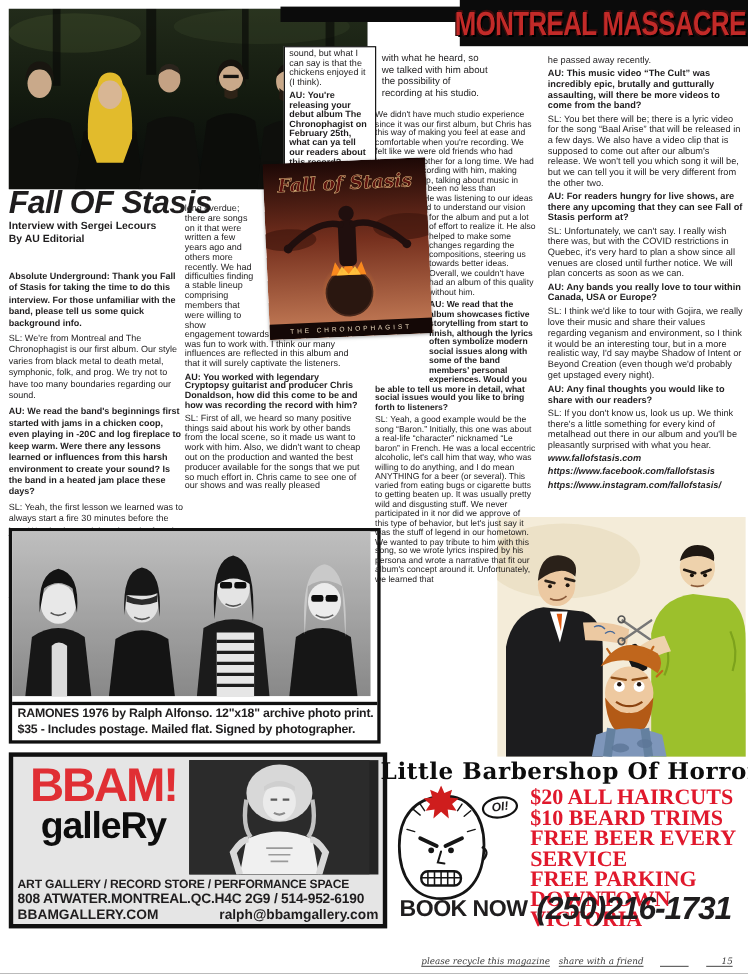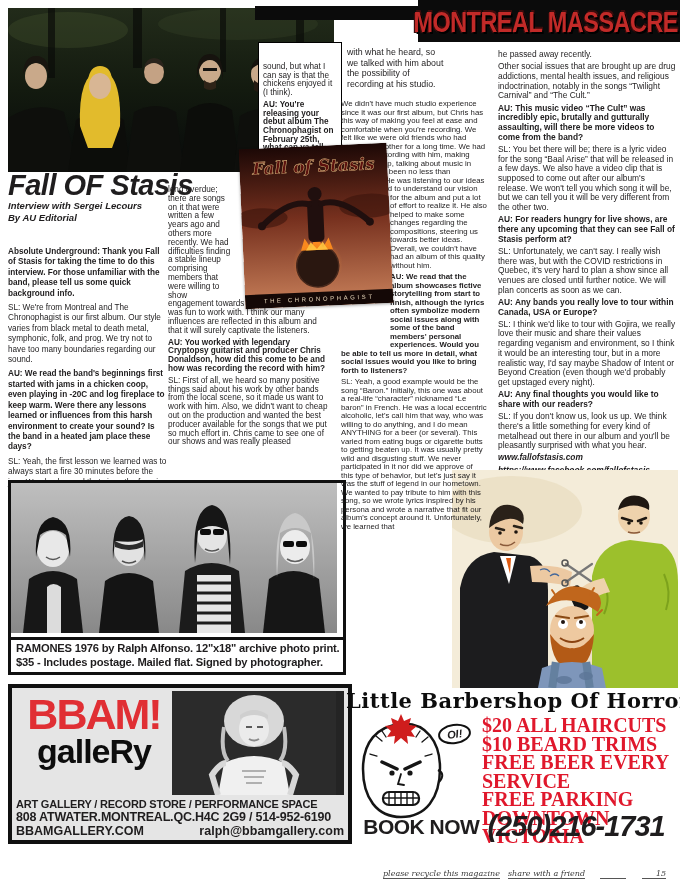--- a/index.html
+++ b/index.html
@@ -16,32 +16,32 @@
   
   .banner-strip{left:255px;top:6px;width:425px;height:14px;background:#0b0b0b;}
   .banner-block{left:418px;top:0;width:262px;height:42px;background:#0b0b0b;}
   .banner-title{left:414px;top:4px;width:264px;margin:0;text-align:right;white-space:nowrap;
     font-size:23px;font-weight:900;letter-spacing:-0.5px;color:#c22a28;
     transform:scale(1.02,1.32);transform-origin:right top;
     text-shadow:1.5px 1.5px 0 #000,-1px 1px 0 #3a0c0c,1px -1px 0 #3a0c0c;}
 
   
   .colA-box{left:258px;top:42px;width:84px;height:108px;border:1px solid #000;
-    box-sizing:border-box;padding:20px 4px;font-size:8.2px;line-height:8.7px;background:#fff;}
+    box-sizing:border-box;padding:2px 4px;font-size:8.2px;line-height:8.7px;background:#fff;}
   .colA-box p{margin:0 0 3px 0;}
   .colB-lead{left:347px;top:47px;width:100px;font-size:8.8px;line-height:10.6px;}
 
   
   .album{left:242px;top:146px;width:148px;height:160px;transform:rotate(-2.5deg);z-index:3;
          box-shadow:0 1px 3px rgba(0,0,0,.35);}
 
   
   .title-block{left:8px;top:170px;width:250px;}
   .article-title{margin:0;font-size:29px;font-style:italic;font-weight:900;letter-spacing:-0.5px;line-height:30px;}
-  .title-sub{font-size:9.5px;font-weight:bold;font-style:italic;line-height:12px;}
+  .title-sub{font-size:9.5px;font-weight:bold;line-height:12px;}
   .col1{left:8px;top:216px;width:160px;font-size:8.2px;line-height:10.4px;margin-top:31px;}
   .col1 p{margin:0 0 4px 0;}
   .col2{left:168px;top:186px;width:161px;font-size:8.2px;line-height:8.8px;}
   .col2spacer{float:right;width:96px;height:112px;}
   .colB{left:341px;top:100px;width:146px;font-size:7.8px;line-height:8.5px;z-index:2;}
   .wrapspacer{float:left;width:49px;height:150px;}
   .rightcol{left:498px;top:50px;width:178px;font-size:8.4px;line-height:9.7px;}
   .rightcol p{margin:0 0 2.5px 0;}
 
   
@@ -189,21 +189,20 @@
   </div>
 
   <div class="abs colB">
     <p class="a"><span>We didn't have much studio experience since it was our first album, but Chris has this way of making you feel at ease and comfortable when you're recording. We felt like we were old friends who had known each other for a long time. We had lots of fun recording with him, making jokes non-stop, talking about music in general. He's been no less than exceptional. He was listening to our ideas and really tried to understand our vision</span><span class="wrapspacer"></span> <span>for the album and put a lot of effort to realize it. He also helped to make some changes regarding the compositions, steering us towards better ideas. Overall, we couldn't have had an album of this quality without him.</span></p>
     <p class="q">AU: We read that the album showcases fictive storytelling from start to finish, although the lyrics often symbolize modern social issues along with some of the band members' personal experiences. Would you be able to tell us more in detail, what social issues would you like to bring forth to listeners?</p>
     <p class="a">SL: Yeah, a good example would be the song “Baron.” Initially, this one was about a real-life “character” nicknamed “Le baron” in French. He was a local eccentric alcoholic, let's call him that way, who was willing to do anything, and I do mean ANYTHING for a beer (or several). This varied from eating bugs or cigarette butts to getting beaten up. It was usually pretty wild and disgusting stuff. We never participated in it nor did we approve of this type of behavior, but let's just say it was the stuff of legend in our hometown. We wanted to pay tribute to him with this song, so we wrote lyrics inspired by his persona and wrote a narrative that fit our album's concept around it. Unfortunately, we learned that</p>
   </div>
 
   <div class="abs rightcol">
     <p class="a">he passed away recently.</p>
-    <p class="a">Other social issues that are brought up are drug addictions, mental health issues, and religious indoctrination, notably in the songs “Twilight Carnival” and “The Cult.”</p>
     <p class="q">AU: This music video “The Cult” was incredibly epic, brutally and gutturally assaulting, will there be more videos to come from the band?</p>
     <p class="a">SL: You bet there will be; there is a lyric video for the song “Baal Arise” that will be released in a few days. We also have a video clip that is supposed to come out after our album's release. We won't tell you which song it will be, but we can tell you it will be very different from the other two.</p>
     <p class="q">AU: For readers hungry for live shows, are there any upcoming that they can see Fall of Stasis perform at?</p>
     <p class="a">SL: Unfortunately, we can't say. I really wish there was, but with the COVID restrictions in Quebec, it's very hard to plan a show since all venues are closed until further notice. We will plan concerts as soon as we can.</p>
     <p class="q">AU: Any bands you really love to tour within Canada, USA or Europe?</p>
     <p class="a">SL: I think we'd like to tour with Gojira, we really love their music and share their values regarding veganism and environment, so I think it would be an interesting tour, but in a more realistic way, I'd say maybe Shadow of Intent or Beyond Creation (even though we'd probably get upstaged every night).</p>
     <p class="q">AU: Any final thoughts you would like to share with our readers?</p>
     <p class="a">SL: If you don't know us, look us up. We think there's a little something for every kind of metalhead out there in our album and you'll be pleasantly surprised with what you hear.</p>
     <p class="link">www.fallofstasis.com</p>
     <p class="link">https://www.facebook.com/fallofstasis</p>

